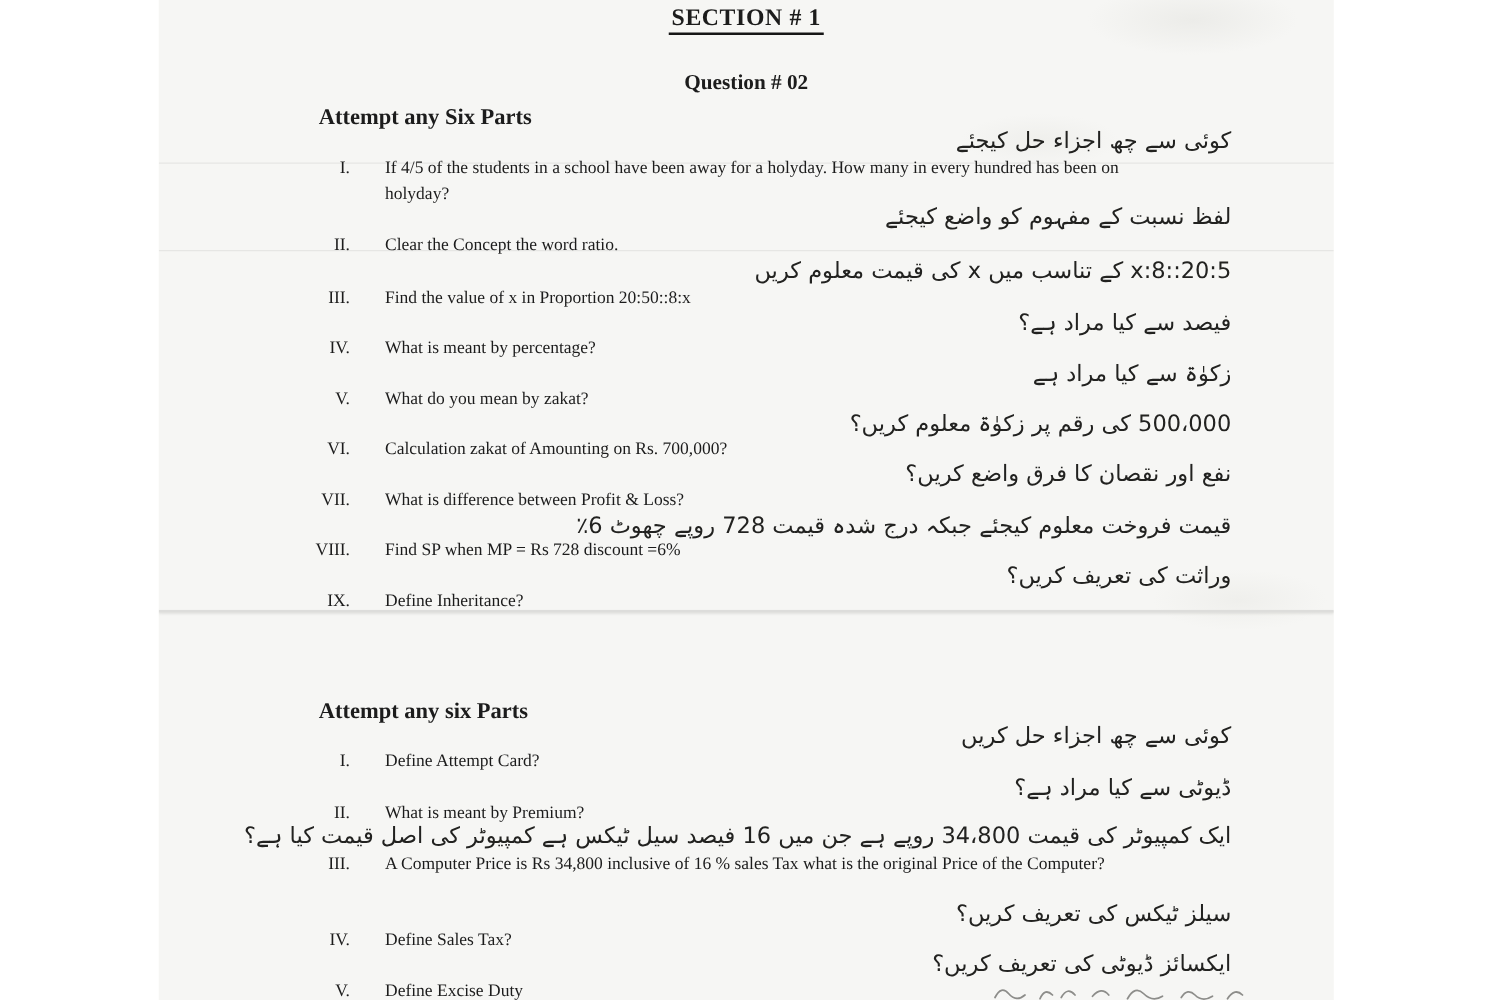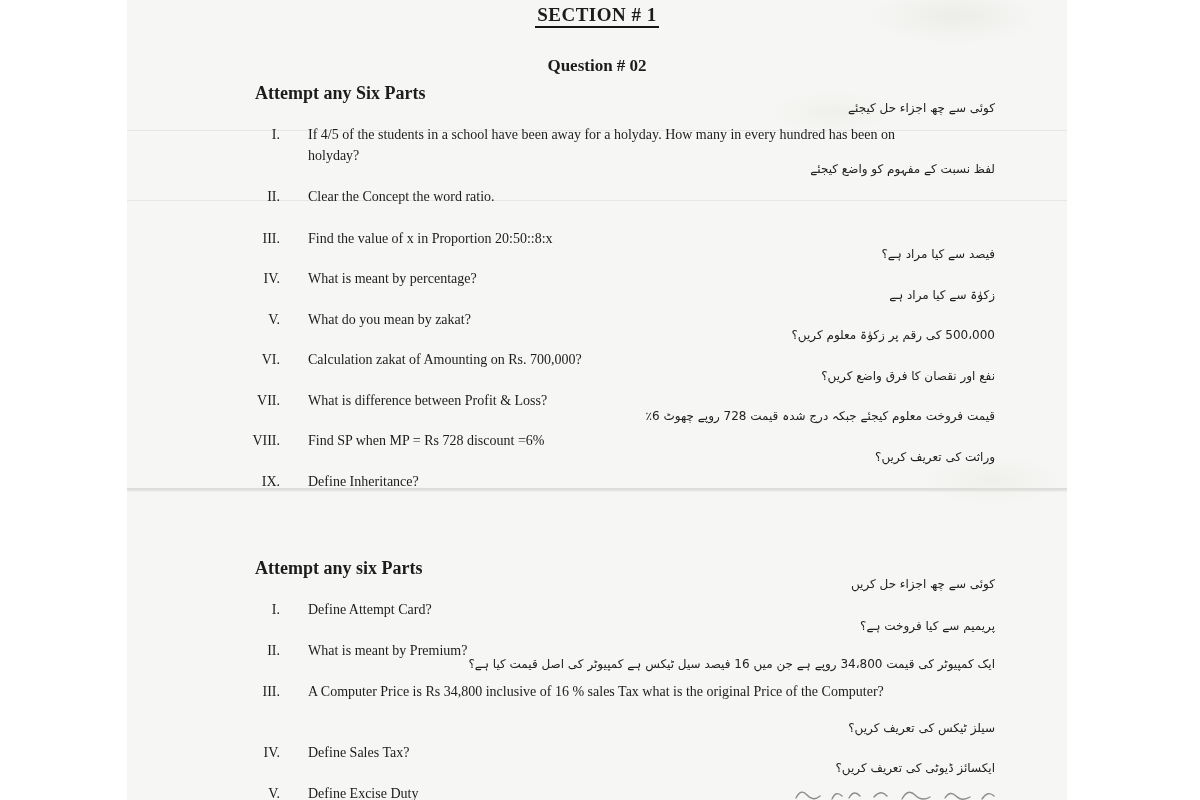--- a/index.html
+++ b/index.html
@@ -24,22 +24,22 @@
     position:absolute;top:4px;left:0;width:100%;text-align:center;
     font-size:19px;font-weight:bold;letter-spacing:.5px;
   }
   .section-title span{border-bottom:2px solid #161616;padding:0 2px 1px 2px;}
   .q-title{
     position:absolute;left:0;width:100%;text-align:center;
     font-size:17px;font-weight:bold;
   }
   .instr{position:absolute;left:128px;font-size:18px;font-weight:bold;}
   .urow{
-    position:absolute;right:72px;direction:rtl;text-align:right;white-space:nowrap;
-    font-family:"DejaVu Sans", sans-serif;font-size:12px;color:#222220;
+    position:absolute;right:82px;direction:rtl;text-align:right;white-space:nowrap;
+    font-family:"DejaVu Sans", sans-serif;font-size:18px;color:#222220;
   }
   .erow{position:absolute;left:0;width:100%;font-size:14px;line-height:21px;}
   .rn{display:inline-block;width:153px;text-align:right;vertical-align:top;}
   .et{display:inline-block;width:604px;margin-left:28px;vertical-align:top;}
   .squiggle{position:absolute;top:786px;right:62px;}
 </style>
 </head>
 <body>
 
 <div class="page">
@@ -55,20 +55,21 @@
 
   <div class="erow" style="top:124px">
     <span class="rn">I.</span><span class="et">If 4/5 of the students in a school have been away for a holyday. How many in every hundred has been on holyday?</span>
   </div>
 
   <div class="urow" style="top:162px">لفظ نسبت کے مفہوم کو واضع کیجئے</div>
   <div class="erow" style="top:186px">
     <span class="rn">II.</span><span class="et">Clear the Concept the word ratio.</span>
   </div>
 
+  <div class="urow" style="top:205px">‏20:5::8:x کے تناسب میں x کی قیمت معلوم کریں</div>
   <div class="erow" style="top:228px">
     <span class="rn">III.</span><span class="et">Find the value of x in Proportion 20:50::8:x</span>
   </div>
 
   <div class="urow" style="top:247px">فیصد سے کیا مراد ہے؟</div>
   <div class="erow" style="top:268px">
     <span class="rn">IV.</span><span class="et">What is meant by percentage?</span>
   </div>
 
   <div class="urow" style="top:288px">زکوٰۃ سے کیا مراد ہے</div>
@@ -98,21 +99,21 @@
 
   <div class="divider" style="top:488px"></div>
 
   <div class="instr" style="top:558px">Attempt any six Parts</div>
   <div class="urow" style="top:577px">کوئی سے چھ اجزاء حل کریں</div>
 
   <div class="erow" style="top:599px">
     <span class="rn">I.</span><span class="et">Define Attempt Card?</span>
   </div>
 
-  <div class="urow" style="top:619px">پریمیم سے کیا فروخت ہے؟</div>
+  <div class="urow" style="top:619px">ڈیوٹی سے کیا مراد ہے؟</div>
   <div class="erow" style="top:640px">
     <span class="rn">II.</span><span class="et">What is meant by Premium?</span>
   </div>
 
   <div class="urow" style="top:657px">ایک کمپیوٹر کی قیمت 34،800 روپے ہے جن میں 16 فیصد سیل ٹیکس ہے کمپیوٹر کی اصل قیمت کیا ہے؟</div>
   <div class="erow" style="top:681px">
     <span class="rn">III.</span><span class="et">A Computer Price is Rs 34,800 inclusive of 16 % sales Tax what is the original Price of the Computer?</span>
   </div>
 
   <div class="urow" style="top:721px">سیلز ٹیکس کی تعریف کریں؟</div>

